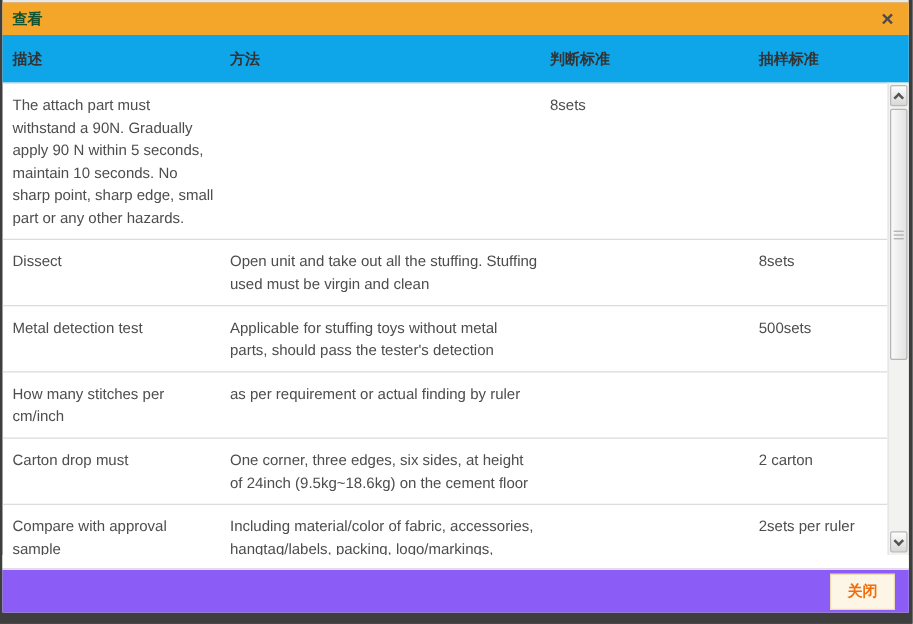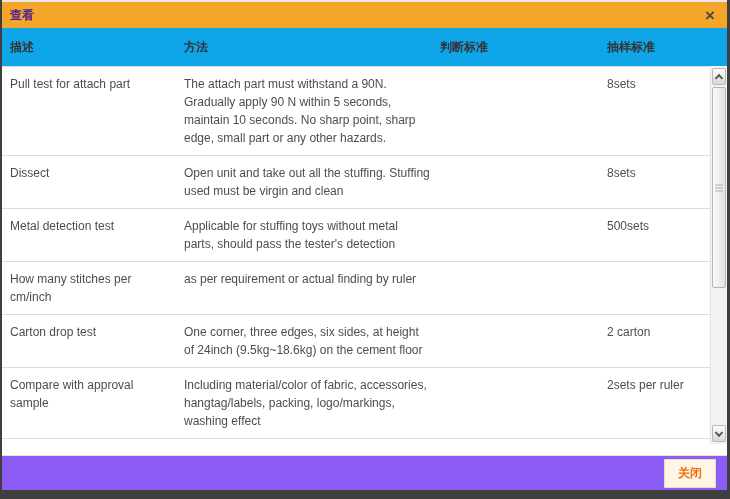--- a/index.html
+++ b/index.html
@@ -33,21 +33,21 @@
   
   .titlebar {
     height: 26px;
     background: #F4A62A;
     display: flex;
     align-items: center;
     padding: 0 10px 0 8px;
     flex: 0 0 auto;
   }
   .titlebar .title {
-    color: #4c1d95;
+    color: #14532d;
     font-weight: bold;
     font-size: 12px;
   }
   .titlebar .close {
     margin-left: auto;
     color: #4a4a4a;
     font-weight: bold;
     font-size: 17px;
     line-height: 17px;
     cursor: pointer;
@@ -180,21 +180,20 @@
     <div class="table-header grid">
       <span class="hcell">描述</span>
       <span class="hcell">方法</span>
       <span class="hcell">判断标准</span>
       <span class="hcell">抽样标准</span>
     </div>
 
     <div class="scroll-area">
       <div class="table-body">
   <div class="row grid">
-    <span class="cell">Pull test for attach part</span>
     <span class="cell">The attach part must withstand a 90N. Gradually apply 90 N within 5 seconds, maintain 10 seconds. No sharp point, sharp edge, small part or any other hazards.</span>
     <span class="cell"></span>
     <span class="cell">8sets</span>
   </div>
 
   <div class="row grid">
     <span class="cell">Dissect</span>
     <span class="cell">Open unit and take out all the stuffing. Stuffing used must be virgin and clean</span>
     <span class="cell"></span>
     <span class="cell">8sets</span>
@@ -207,21 +206,21 @@
     <span class="cell">500sets</span>
   </div>
 
   <div class="row grid">
     <span class="cell">How many stitches per cm/inch</span>
     <span class="cell">as per requirement or actual finding by ruler</span>
     <span class="cell"></span>
   </div>
 
   <div class="row grid">
-    <span class="cell">Carton drop test</span>
+    <span class="cell">Carton drop must</span>
     <span class="cell">One corner, three edges, six sides, at height of 24inch (9.5kg~18.6kg) on the cement floor</span>
     <span class="cell"></span>
     <span class="cell">2 carton</span>
   </div>
 
   <div class="row grid">
     <span class="cell">Compare with approval sample</span>
     <span class="cell">Including material/color of fabric, accessories, hangtag/labels, packing, logo/markings, washing effect</span>
     <span class="cell"></span>
     <span class="cell">2sets per ruler</span>

